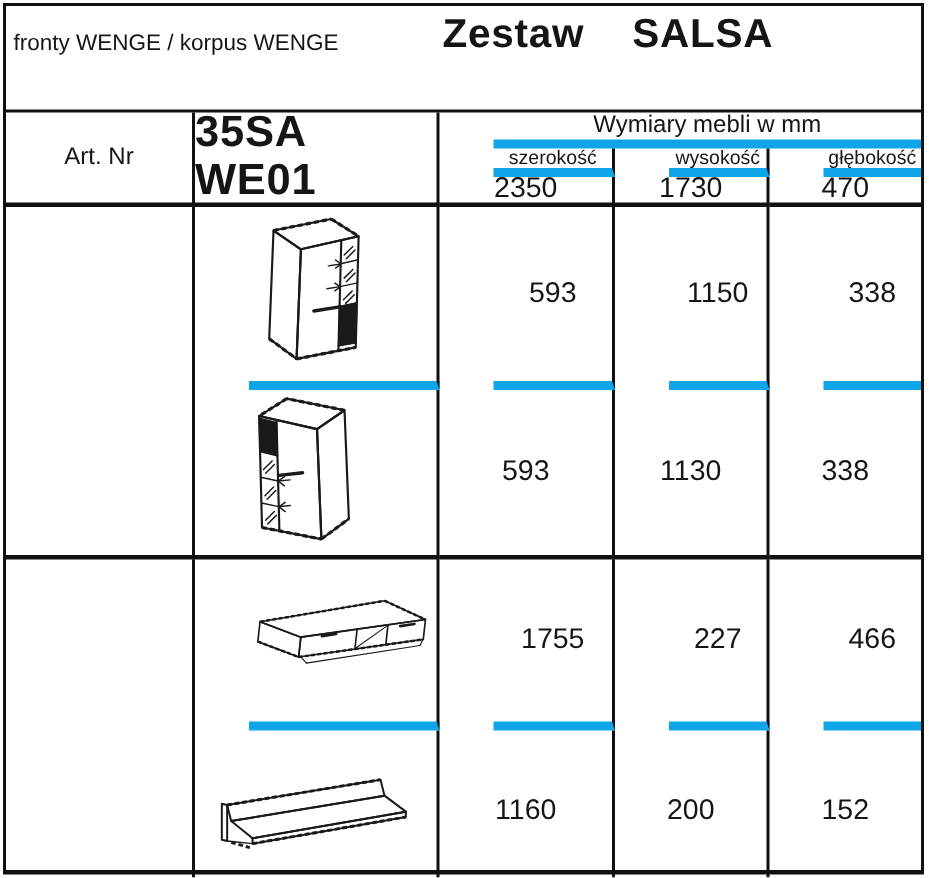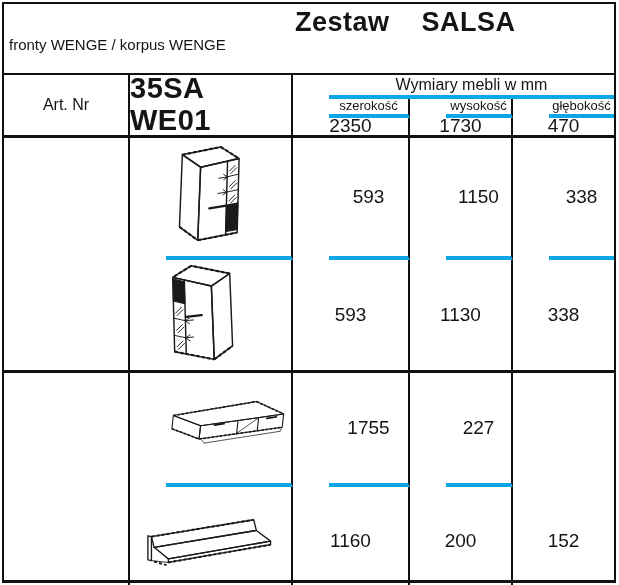--- a/index.html
+++ b/index.html
@@ -10,35 +10,35 @@
   }
   .frame {
     position:absolute; left:2px; top:2px; width:614px; height:581px;
     box-sizing:border-box; border:2px solid #111; border-bottom-width:3px;
   }
   .hdr { position:relative; height:69px; }
   .title {
     position:absolute; left:291px; top:3px;
     font-size:27px; font-weight:bold; white-space:pre; letter-spacing:0.5px;
   }
-  .subtitle { position:absolute; left:5px; top:32px; font-size:15px; }
+  .subtitle { position:absolute; left:5px; top:16px; font-size:15px; }
 
   .t {
     display:grid; box-sizing:border-box;
     grid-template-columns:126px 163px 117px 103px 1fr;
     grid-template-rows:24px 19px 20px 122px 113px 114px 1fr;
     border-top:2px solid #111;
     height:523px;
   }
   .cell {
     display:flex; align-items:center; justify-content:center;
     box-sizing:border-box; line-height:1.1; overflow:hidden;
   }
   .br  { border-right:2px solid #111; }
-  .bb  { border-bottom:4px solid #0ea5e9;margin-left:36px; }
+  .bb  { border-bottom:6px solid #0ea5e9;margin-left:36px; }
   .bb3 { border-bottom:3px solid #111; }
 
   .artnr   { font-size:16px; }
   .code    { font-size:29px; font-weight:bold; letter-spacing:0.5px; }
   .dimshdr { font-size:16px; }
   .subhdr  { font-size:13px; }
   .num     { font-size:19px; }
 
   svg { display:block; }
   .ln   { fill:none; stroke:#1a1a1a; stroke-width:1.5; stroke-linejoin:round; stroke-linecap:round; }
@@ -145,20 +145,21 @@
           <line class="thk" x1="137" y1="26" x2="150" y2="24"></line>
           <line class="dash" x1="45" y1="54" x2="158" y2="38"></line>
           <line class="dash" x1="8" y1="40" x2="45" y2="54"></line>
           <line class="lnt" x1="48" y1="55" x2="52" y2="59.5"></line>
           <line class="lnt" x1="52" y1="59.5" x2="155" y2="43.5"></line>
           <line class="lnt" x1="155" y1="43.5" x2="157.5" y2="38.5"></line>
         </svg>
       </div>
       <div class="cell num br bb" style="grid-row:6; grid-column:3;">1755</div>
       <div class="cell num br bb" style="grid-row:6; grid-column:4;">227</div>
+      <div class="cell num bb" style="grid-row:6; grid-column:5;">466</div>
 
       <div class="cell br" style="grid-row:7; grid-column:2;">
         <svg width="152" height="64" viewBox="0 0 170 72">
           <polygon class="ln" points="18,30 133,11 136,23 21,42"></polygon>
           <line class="dash" x1="18" y1="30" x2="133" y2="11"></line>
           <polygon class="ln" points="21,42 136,23 152,35 37,55"></polygon>
           <polygon class="ln" points="37,55 152,35 152,39 37,59"></polygon>
           <polygon class="ln" points="14,29 18,30 18,57 14,56"></polygon>
           <line class="lnt" x1="18" y1="57" x2="37" y2="59"></line>
           <line class="dash" x1="37" y1="59" x2="152" y2="39"></line>

